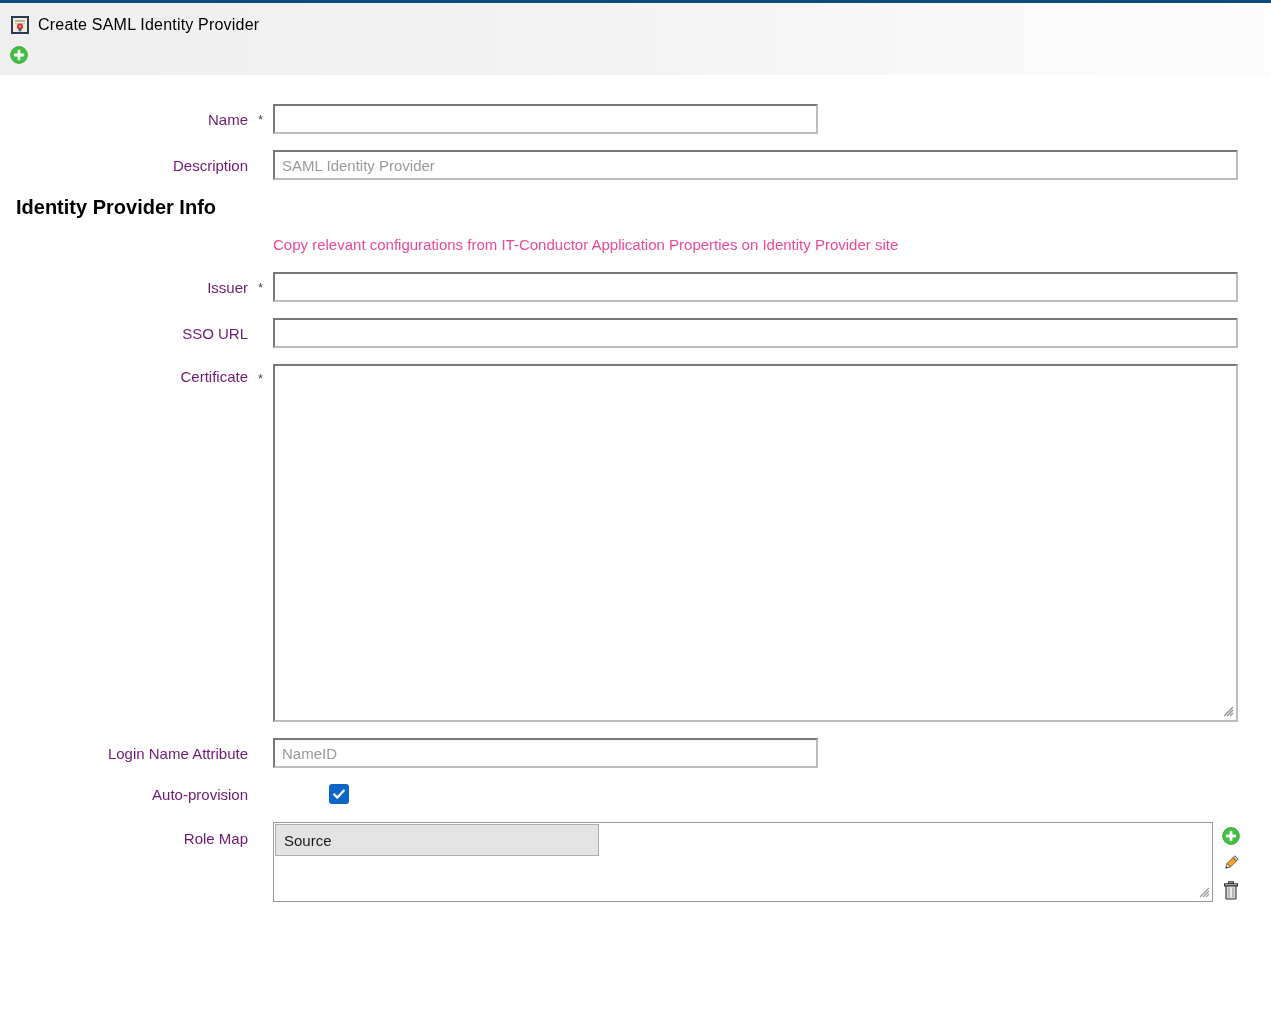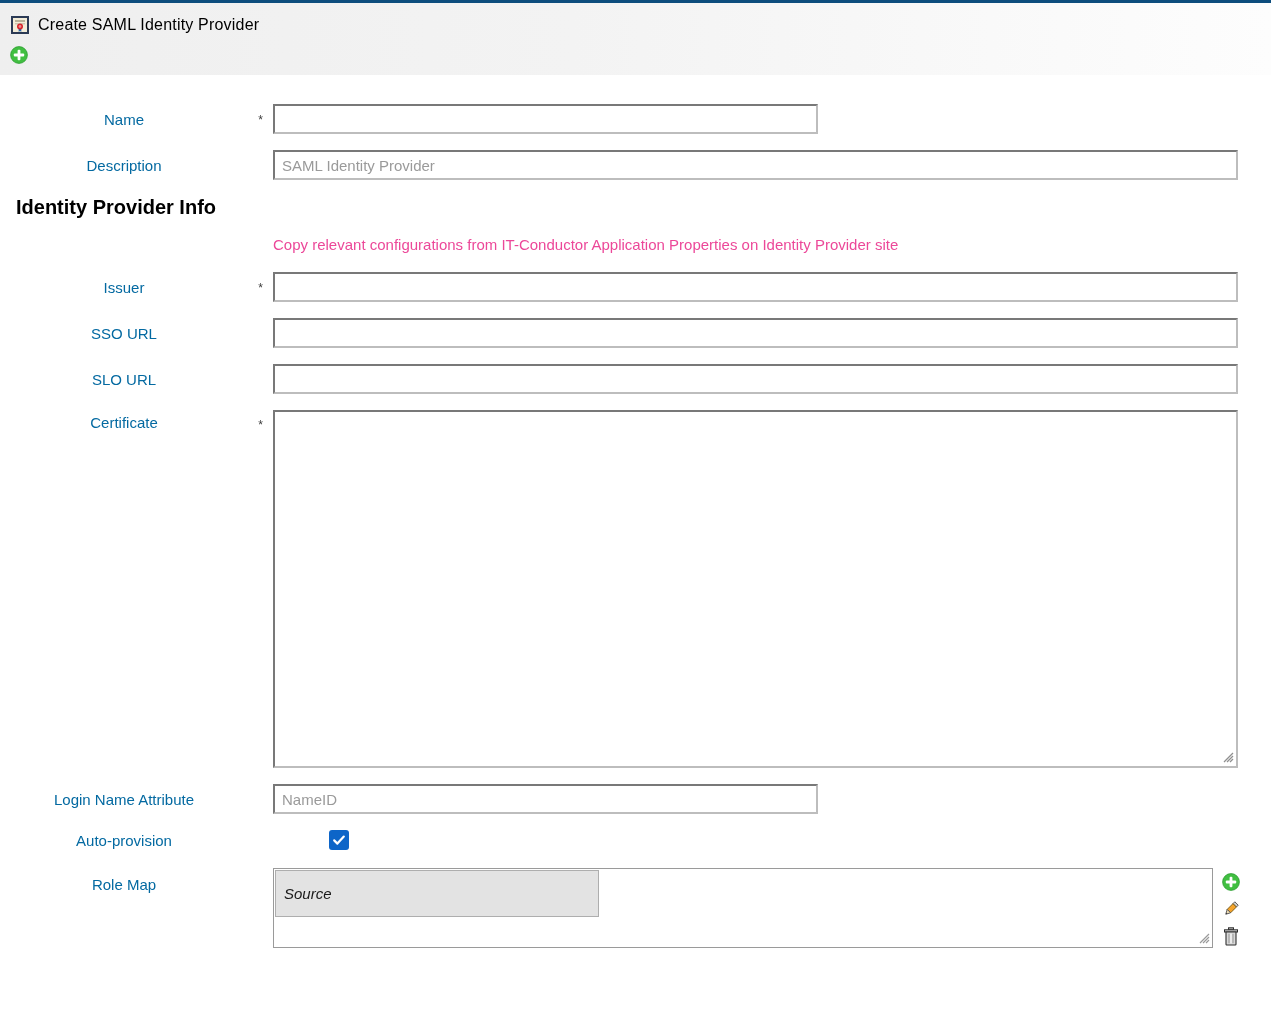--- a/index.html
+++ b/index.html
@@ -11,21 +11,21 @@
   .header { height:72px; background:linear-gradient(to right,#efefef 0%,#f3f3f3 45%,#fdfdfd 100%); padding:9px 0 0 10px; }
   .title-row { display:flex; align-items:center; gap:8px; height:26px; }
   .title { font-weight:normal; font-size:16px; color:#000; letter-spacing:.2px; }
   .toolbar { margin-top:7px; margin-left:0; height:20px; display:flex; align-items:center; }
   .icon-btn { background:none; border:none; padding:0; cursor:pointer; line-height:0; }
 
   
   .form { padding-top:29px; }
   .row { display:flex; align-items:center; margin-bottom:16px; }
   .row.top-align { align-items:flex-start; }
-  .label-cell { width:248px; flex:none; text-align:center; color:#0369a1; padding-top:0; }
+  .label-cell { width:248px; flex:none; text-align:right; color:#701a75; padding-top:0; }
   .row.top-align .label-cell { padding-top:4px; }
   .ast-cell { width:25px; flex:none; text-align:center; font-size:12px; color:#3c3c3c; padding-top:2px; }
   .row.top-align .ast-cell { padding-top:8px; }
   .field-cell { flex:1; min-width:0; }
 
   input.txt {
     height:30px; border:2px solid; border-color:#787878 #bdbdbd #bdbdbd #787878;
     font:15px "Liberation Sans", sans-serif; color:#0f172a; padding:0 7px; outline:none; background:#fff; display:block;
   }
   input.txt::placeholder { color:#9a9a9a; opacity:1; }
@@ -44,21 +44,21 @@
   .grip { position:absolute; line-height:0; }
   .grip.cert-grip { right:4px; bottom:5px; }
 
   .checkbox { width:20px; height:20px; background:#0d65c8; border-radius:3px; display:flex; align-items:center; justify-content:center; cursor:pointer; }
   .checkbox svg { display:none; }
   .checkbox.checked svg { display:block; }
 
   .rolemap-wrap { display:flex; align-items:flex-start; gap:9px; }
   .rm-table { position:relative; width:940px; height:80px; border:1px solid #9a9a9a; background:#fff; }
   .rm-header { display:flex; gap:2px; padding:1px; }
-  .rm-th { height:47px; background:#e3e3e3; border:1px solid #aeaeae; display:flex; align-items:center; padding-left:8px; color:#1a1a1a;font-style:italic; }
+  .rm-th { height:32px; background:#e3e3e3; border:1px solid #aeaeae; display:flex; align-items:center; padding-left:8px; color:#1a1a1a; }
   .rm-th.source { width:324px; flex:none; }
   .rm-th.target { flex:1; }
   .rm-body { height:46px; }
   .grip.rm-grip { right:2px; bottom:3px; }
   .rm-icons { display:flex; flex-direction:column; gap:9px; padding-top:5px; }
 </style>
 </head>
 <body>
 
 <div class="top-line"></div>
@@ -121,27 +121,20 @@
   </div>
 
   <div class="row">
     <div class="label-cell">SSO URL</div>
     <div class="ast-cell"></div>
     <div class="field-cell">
       <input class="txt w-long" type="text" value="" style="">
     </div>
   </div>
 
-  <div class="row">
-    <div class="label-cell">SLO URL</div>
-    <div class="ast-cell"></div>
-    <div class="field-cell">
-      <input class="txt w-long" type="text" value="" style="">
-    </div>
-  </div>
 
   <div class="row top-align">
     <div class="label-cell">Certificate</div>
     <div class="ast-cell">*</div>
     <div class="field-cell">
       <div class="cert-wrap">
         <textarea class="cert" style=""></textarea>
         <span class="grip cert-grip">
           <svg width="13" height="13" viewBox="0 0 13 13">
             <path d="M3 12 L12 3 M6 12 L12 6 M9 12 L12 9" stroke="#8f8f8f" stroke-width="1.3" fill="none"></path>

